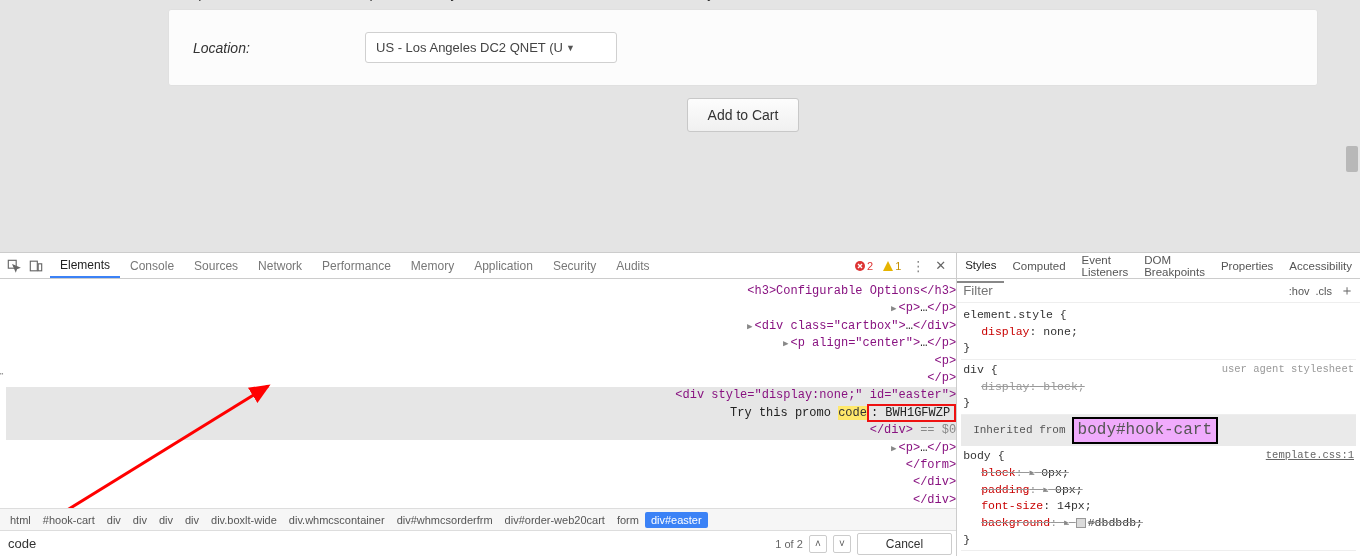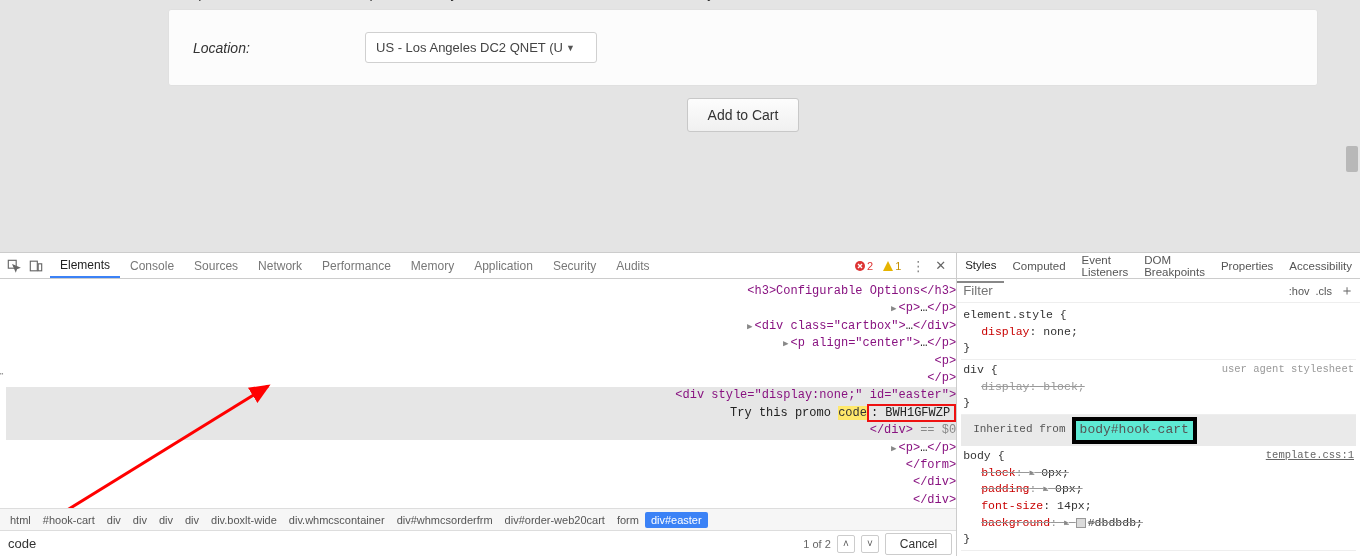--- a/index.html
+++ b/index.html
@@ -4,21 +4,21 @@
 <style>
 * { box-sizing: border-box; margin: 0; padding: 0; }
 body { font-family: Arial, Helvetica, sans-serif; font-size: 13px; overflow: hidden; height: 556px; width: 1360px; position: relative; background: #fff; }
 
 .page-top { background: #e4e4e4; height: 252px; position: relative; }
 .page-inner { position: absolute; left: 168px; top: -15px; right: 42px; }
 .intro-text { color: #333; font-size: 14px; height: 18px; overflow: hidden; margin-bottom: 6px; }
 .card { background: #fcfcfc; border: 1px solid #e0e0e0; border-radius: 3px; padding: 22px 24px; margin-bottom: 8px; }
 .row { display: flex; align-items: center; }
 .row-label { color: #333; font-size: 14px; width: 172px; font-style: italic; }
-.select { appearance: none; background: #fff; border: 1px solid #d0d0d0; border-radius: 3px; padding: 7px 28px 7px 10px; font-size: 13px; color: #444; width: 232px; position: relative; text-align: left; }
+.select { appearance: none; background: #fff; border: 1px solid #d0d0d0; border-radius: 3px; padding: 7px 28px 7px 10px; font-size: 13px; color: #444; width: 252px; position: relative; text-align: left; }
 .select-wrap { position: relative; width: 220px; }
 .sel-caret { position: absolute; right: 10px; top: 50%; transform: translateY(-50%); font-size: 9px; color: #555; pointer-events: none; }
 .center-btn-row { text-align: center; margin: 12px 0 0; }
 .btn { display: inline-block; background: linear-gradient(#fdfdfd,#f0f0f0); border: 1px solid #c8c8c8; border-radius: 3px; padding: 8px 20px; font-size: 14px; color: #333; cursor: pointer; }
 
 .score-area { position: absolute; top: 146px; right: 2px; width: 12px; height: 26px; background: #b8b8b8; border-radius: 2px; }
 
 .devtools { position: absolute; left: 0; right: 0; top: 252px; bottom: 0; display: flex; border-top: 1px solid #ccc; font-family: "Segoe UI", Arial, sans-serif; font-size: 12px; color: #333; background: #fff; }
 .dt-left { width: 966px; display: flex; flex-direction: column; border-right: 1px solid #ccc; }
 .dt-right { flex: 1; display: flex; flex-direction: column; }
@@ -46,39 +46,39 @@
 .arrow-svg { position: absolute; left: 20px; top: 104px; pointer-events: none; }
 
 .crumbs { height: 22px; border-top: 1px solid #ddd; display: flex; align-items: center; padding: 0 4px; background: #f6f6f6; font-size: 11px; color: #555; }
 .crumb { padding: 2px 6px; cursor: pointer; }
 .crumb.active { background: #3b82f6; color: #fff; border-radius: 2px; }
 
 .find-bar { height: 26px; border-top: 1px solid #ddd; display: flex; align-items: center; padding: 0 4px; gap: 6px; background: #fff; }
 .find-input { flex: 1; border: none; outline: none; font-size: 13px; padding: 2px 4px; color: #333; }
 .find-count { color: #666; font-size: 11px; }
 .find-btn { width: 18px; height: 18px; display: flex; align-items: center; justify-content: center; border: 1px solid #ccc; border-radius: 2px; font-size: 10px; color: #555; background: #fff; cursor: pointer; }
-.cancel-btn { padding: 3px 14px; border: 1px solid #ccc; border-radius: 2px; font-size: 12px; color: #333; background: #fff; cursor: pointer; }
+.cancel-btn { padding: 3px 28px; border: 1px solid #ccc; border-radius: 2px; font-size: 12px; color: #333; background: #fff; cursor: pointer; }
 
 .styles-tabs { display: flex; align-items: center; height: 26px; border-bottom: 1px solid #ccc; font-size: 11.5px; }
 .st-tab { padding: 16px 8px; height: 100%; display: flex; align-items: center; color: #555; cursor: pointer; }
 .st-tab.active { border-bottom: 2px solid #888; color: #222; }
 
 .filter-row { height: 24px; border-bottom: 1px solid #eee; display: flex; align-items: center; padding: 0 6px; font-size: 11px; }
 .filter-inp { flex: 1; border: none; outline: none; color: #777; }
 .cls-tog { color: #555; margin-left: 6px; cursor: pointer; }
 .plus-btn { margin-left: 8px; font-size: 14px; color: #666; cursor: pointer; }
 
 .styles-body { flex: 1; overflow: hidden; font-family: Consolas, "Courier New", monospace; font-size: 11.5px; line-height: 1.45; color: #333; padding: 2px 4px; }
 .rule { border-bottom: 1px solid #eee; padding: 2px 2px; }
 .sel { color: #333; }
 .prop { color: #c80000; }
 .pval { color: #333; }
 .strike { text-decoration: line-through; color: #999; }
 .inh-bar { background: #eaeaea; padding: 2px 12px; font-size: 11px; color: #555; display: flex; align-items: center; gap: 6px; }
-.inh-chip { background: #5eead4; border: 4px solid #000000; padding: 0 4px; font-size: 13px; }
+.inh-chip { background: #f0abfc; border: 2px solid #000000; padding: 0 4px; font-size: 16px; }
 .src-link { float: right; color: #666; text-decoration: underline; font-size: 10.5px; }
 .ua-note { float: right; color: #999; font-size: 10.5px; }
 .swatch { display: inline-block; width: 10px; height: 10px; border: 1px solid #999; background: #dbdbdb; vertical-align: middle; margin-right: 2px; }
 .tri-s { color: #888; font-size: 8px; vertical-align: middle; }
 .indent { padding-left: 18px; }
 </style>
 </head>
 <body>
 
 <div class="page-top">

